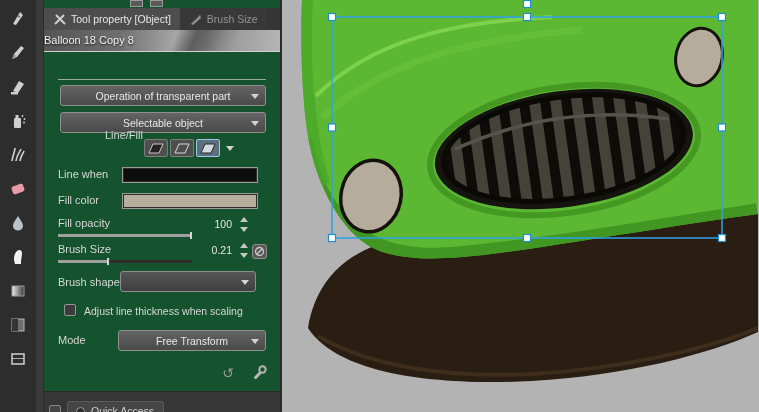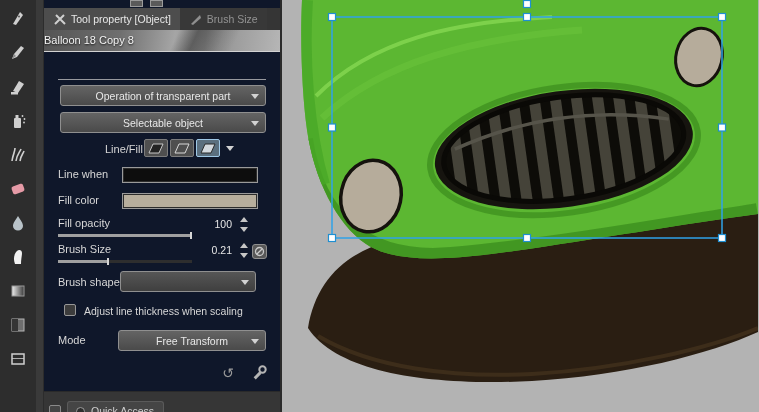--- a/index.html
+++ b/index.html
@@ -6,21 +6,21 @@
   html,body { width:759px; height:412px; overflow:hidden; background:#484848;
               font-family:"Liberation Sans", sans-serif; }
   .app { position:relative; width:759px; height:412px; display:flex; }
 
   
   .toolbar { width:36px; background:#2d2d2d; flex:none; display:flex; flex-direction:column; align-items:center; padding-top:2px; }
   .tool-cell { width:36px; height:34px; display:flex; align-items:center; justify-content:center; cursor:pointer; }
   .gutter { width:8px; flex:none; background:#3a3a3a; border-right:1px solid #2c2c2c; }
 
   
-  .panel { position:relative; width:238px; flex:none; background:#0f172a; border-right:2px solid #2b2b2b; }
+  .panel { position:relative; width:238px; flex:none; background:#14532d; border-right:2px solid #2b2b2b; }
   .winbtn { position:absolute; top:0; width:13px; height:7px; background:#5a5a5a; border:1px solid #9a9a9a; }
   .tabs { position:absolute; top:8px; left:0; right:0; height:22px; background:#353535; display:flex; align-items:stretch; }
   .tab { display:flex; align-items:center; gap:5px; padding:0 9px; font-size:10.5px; white-space:nowrap; cursor:pointer; }
   .tab.active { background:#4d4d4d; color:#e8e8e8; }
   .tab.inactive { background:#383838; color:#939393; }
 
   .preset-strip { position:absolute; top:30px; left:0; right:0; height:22px;
     background:
       linear-gradient(115deg, rgba(0,0,0,0) 55%, rgba(25,25,25,.45) 63%, rgba(25,25,25,.12) 74%, rgba(0,0,0,0) 80%),
       linear-gradient(100deg, #545454 0%, #6f6f6f 32%, #a5a5a5 55%, #8d8d8d 68%, #b6b6b6 100%);
@@ -183,21 +183,21 @@
     <div class="dd" style="top:85px; left:16px; width:206px;">
       <span>Operation of transparent part</span>
       <span class="caret"></span>
     </div>
 
     <div class="dd" style="top:112px; left:16px; width:206px;">
       <span>Selectable object</span>
       <span class="caret"></span>
     </div>
 
-    <div class="lbl" style="top:143px;padding-left:47px;">Line/Fill</div>
+    <div class="lbl" style="top:129px;padding-left:47px;">Line/Fill</div>
     <div class="lf-group">
       <div class="lf-btn">
         <svg width="20" height="13">
             <polygon points="3,11 7,2 17,2 13,11" fill="#232323" stroke="#c7c7c7"></polygon>
           </svg>
       </div>
       <div class="lf-btn">
         <svg width="20" height="13">
             <polygon points="3,11 7,2 17,2 13,11" fill="none" stroke="#d8d8d8"></polygon>
           </svg>

